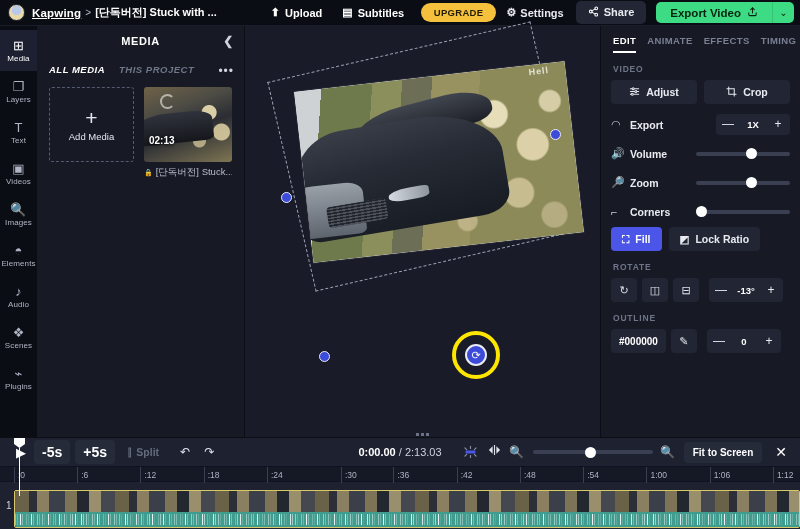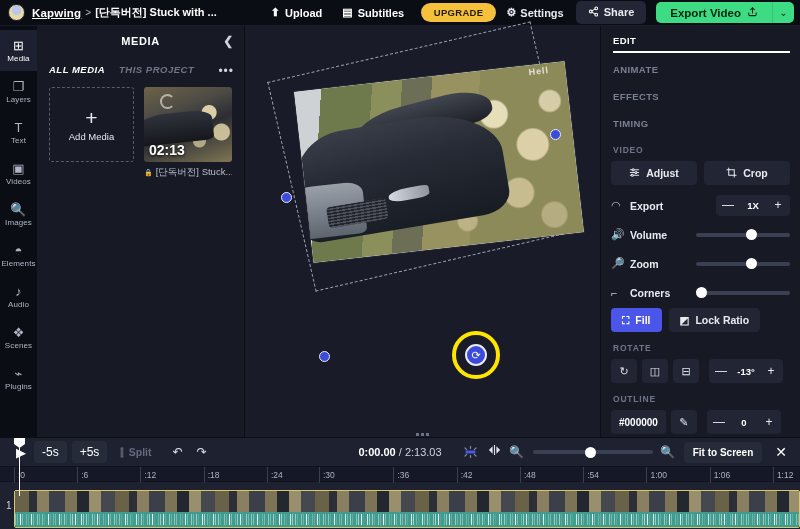--- a/index.html
+++ b/index.html
@@ -109,21 +109,21 @@
     content: ""; position: absolute; left: -8%; top: 34%; width: 86%; height: 40%;
     background: linear-gradient(180deg, #30333c, #15171c); border-radius: 40% 28% 12% 8%;
     transform: rotate(-6deg);
   }
   .thumb-spin {
     position: absolute; left: 16px; top: 7px; width: 15px; height: 15px;
     border: 2px solid rgba(255,255,255,.55); border-right-color: transparent;
     border-radius: 50%;
   }
   .thumb-dur {
-    position: absolute; left: 5px; bottom: 4px; font-size: 14px; font-weight: bold;
+    position: absolute; left: 5px; bottom: 16px; font-size: 10px; font-weight: bold;
     color: #fff; text-shadow: 0 1px 3px rgba(0,0,0,.95); margin-top: 11px;
   }
   .card-cap { display: flex; align-items: center; gap: 3px; margin-top: 4px; }
   .card-lock { font-size: 7px; color: #868c9c; }
   .card-name { font-size: 9.5px; color: #b9becd; white-space: nowrap; overflow: hidden; }
 
   
   .canvas {
     position: absolute; left: 245px; top: 26px; right: 200px; bottom: 98px;
     background: #191c28;
@@ -202,21 +202,21 @@
   .arrow {
     position: absolute; filter: drop-shadow(0 0 0 #000);
   }
   .arrow svg { display: block; }
 
   
   .right {
     position: absolute; right: 0; top: 26px; width: 200px; bottom: 0;
     background: #171a25; border-left: 1px solid #0c0e16; padding: 0 10px;
   }
-  .r-tabs { display: flex; gap: 11px; padding: 9px 0 0 2px; flex-direction: column; }
+  .r-tabs { display: flex; gap: 11px; padding: 9px 0 0 2px; }
   .r-tab { font-size: 9.5px; font-weight: bold; letter-spacing: .4px; color: #7a8094; padding-bottom: 5px; }
   .r-tab.active { color: #fff; border-bottom: 2px solid #fff; }
   .r-sec-label { font-size: 8.5px; font-weight: bold; letter-spacing: .8px; color: #6f7589; margin: 11px 0 6px 2px; }
   .btn-row { display: flex; gap: 7px; }
   .gbtn {
     flex: 1; height: 24px; background: #222634; border-radius: 4px;
     display: flex; align-items: center; justify-content: center; gap: 6px;
     font-size: 10.5px; font-weight: bold; color: #e8eaf0;
   }
   .prop-row { display: flex; align-items: center; height: 27px; margin-bottom: 2px; }
@@ -259,21 +259,21 @@
   }
   .tl-dots { display: flex; gap: 2px; }
   .tl-dots span { width: 3px; height: 3px; background: #6b7285; }
   .timeline {
     position: absolute; left: 0; right: 0; bottom: 0; height: 92px;
     background: #1d2130; border-top: 1px solid #0c0e16;
   }
   .tl-bar { height: 28px; display: flex; align-items: center; padding: 0 8px; position: relative; }
   .tl-play { font-size: 13px; color: #fff; padding: 0 8px; }
   .pill {
-    background: #262b3a; border-radius: 4px; font-size: 12px; font-weight: normal;
+    background: #262b3a; border-radius: 4px; font-size: 14px; font-weight: bold;
     color: #fff; padding: 4px 8px; margin-right: 5px;
   }
   .split {
     display: flex; align-items: center; gap: 5px; color: #656b7d;
     font-size: 10.5px; font-weight: bold; padding: 4px 8px; margin-right: 6px;
   }
   .undo { font-size: 12px; color: #dfe2ea; padding: 0 7px; }
   .redo { font-size: 12px; color: #dfe2ea; padding: 0 7px; }
   .timecode {
     position: absolute; left: 50%; transform: translateX(-50%);
@@ -671,21 +671,21 @@
         <span class="close-x">✕</span>
       </span>
     </div>
 
     <div class="ruler" id="ruler">
         <div class="tick" style="left: 14px;">:0</div>
         <div class="tick" style="left: 77.2411px;">:6</div>
         <div class="tick" style="left: 140.482px;">:12</div>
         <div class="tick" style="left: 203.723px;">:18</div>
         <div class="tick" style="left: 266.964px;">:24</div>
-        <div class="tick" style="left: 319px;">:30</div>
+        <div class="tick" style="left: 341px;">:30</div>
         <div class="tick" style="left: 393.447px;">:36</div>
         <div class="tick" style="left: 456.688px;">:42</div>
         <div class="tick" style="left: 519.929px; text-align: center;">:48</div>
         <div class="tick" style="left: 583.17px;">:54</div>
         <div class="tick" style="left: 646.411px;">1:00</div>
         <div class="tick" style="left: 709.652px;">1:06</div>
         <div class="tick" style="left: 772.893px;">1:12</div>
       </div>
 
     <div class="track-area">

